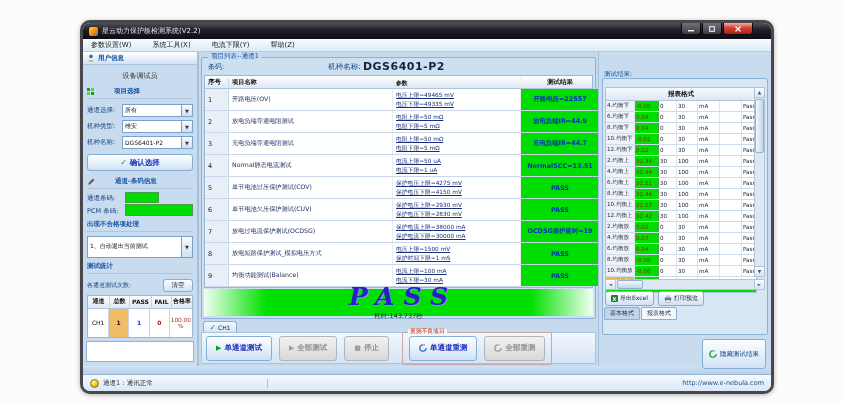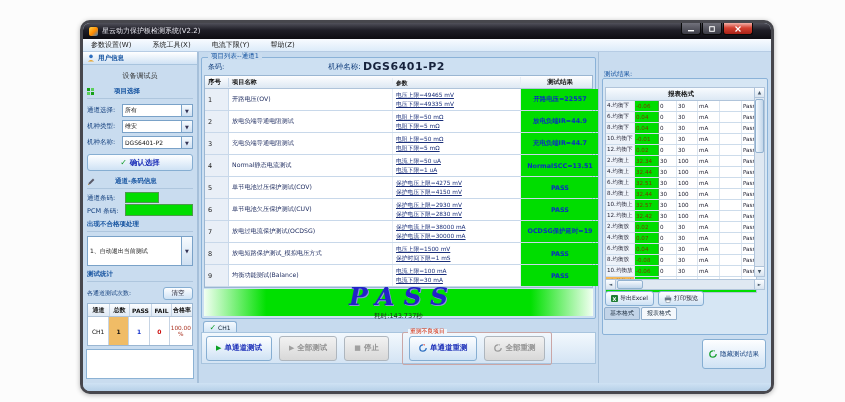--- a/index.html
+++ b/index.html
@@ -664,14 +664,20 @@
             <path d="M4 0.8 A3.2 3.2 0 1 0 7.2 4" fill="none" stroke="#18a030" stroke-width="1.3"></path>
             <path d="M4 0.8 L5.6 0 L5.6 1.8 Z" fill="#18a030"></path>
           </svg>
           <span>隐藏测试结果</span>
         </div>
       </div>
     </div>
 
     <div class="bottomstrip"></div>
 
+    <div class="statusbar">
+      <div class="led"></div>
+      <span>通道1：通讯正常</span>
+      <div class="sb-sep"></div>
+      <span class="status-url">http://www.e-nebula.com</span>
+    </div>
   </div>
 </div>
 
 </body></html>

